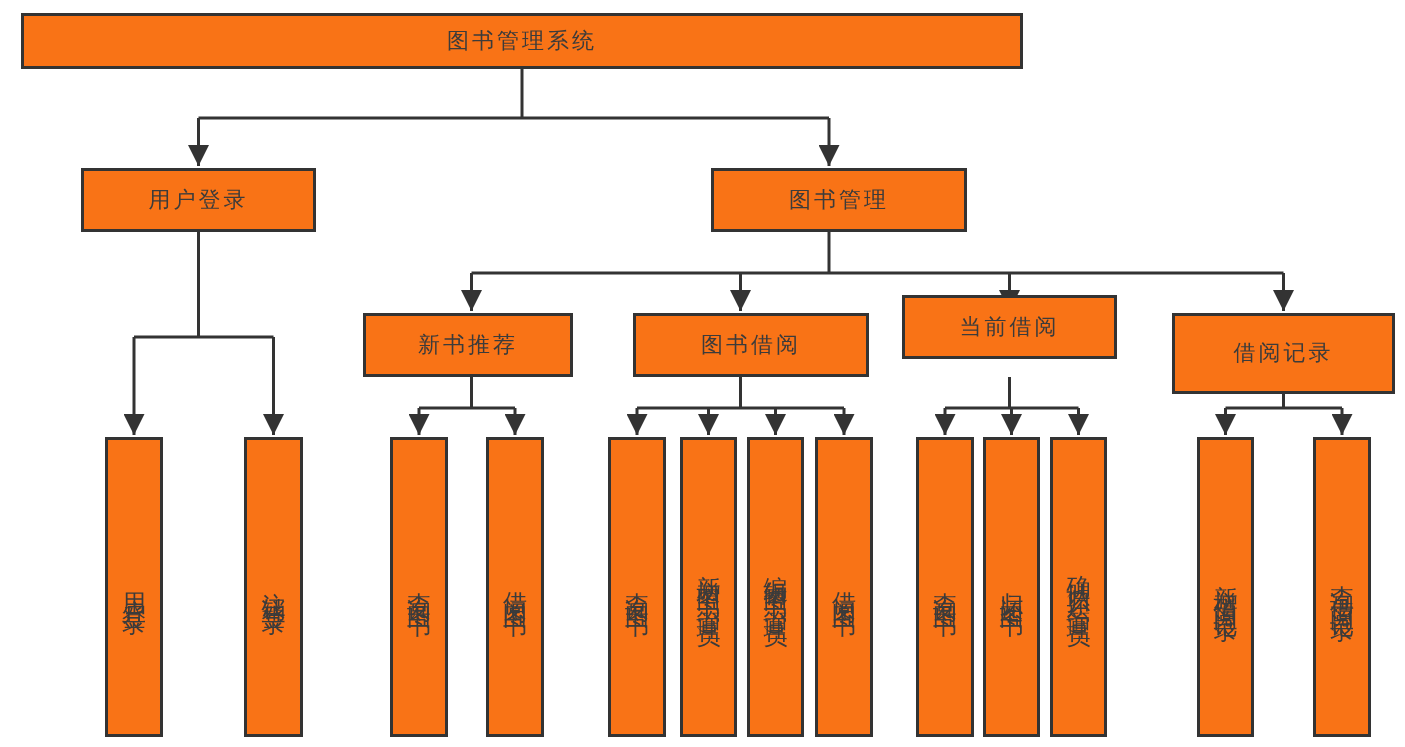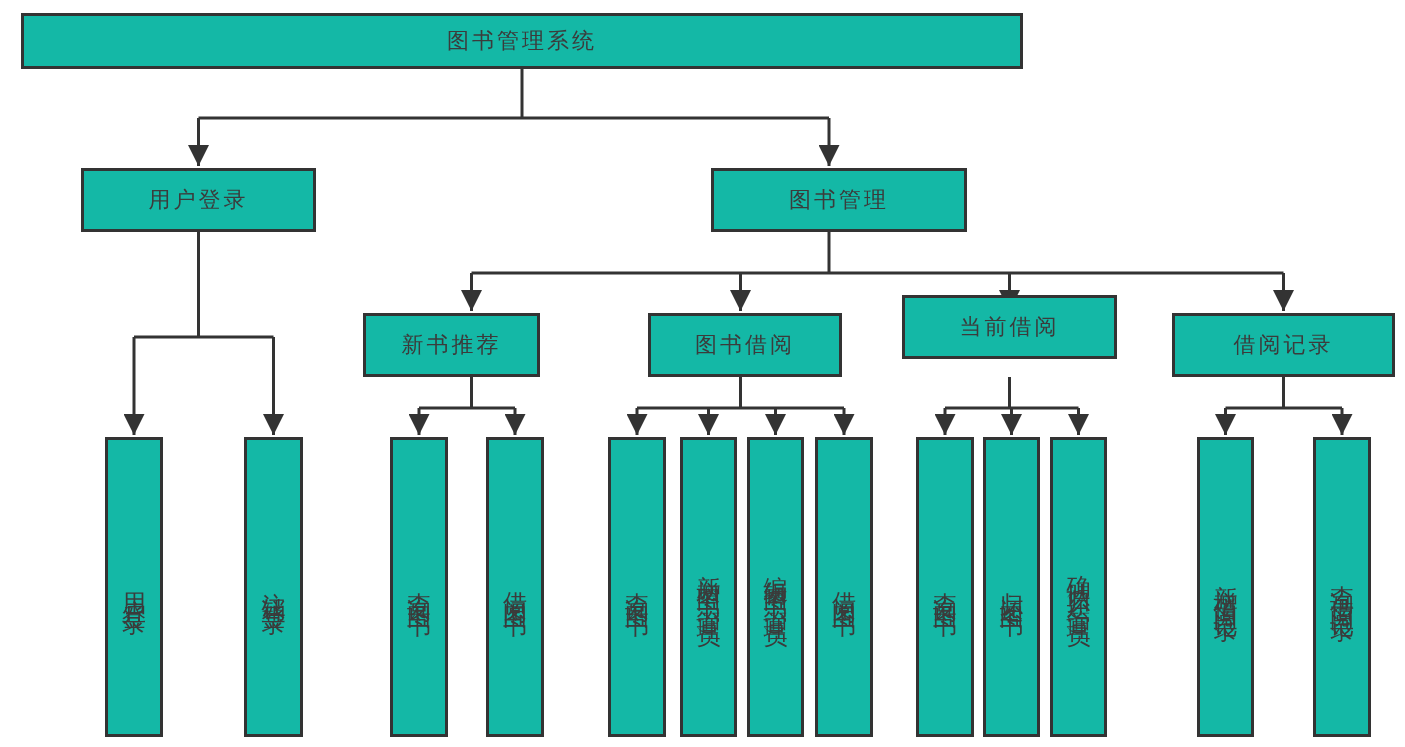--- a/index.html
+++ b/index.html
@@ -14,21 +14,21 @@
   .connector-layer {
     position: absolute;
     left: 0; top: 0;
     width: 1405px; height: 747px;
     pointer-events: none;
   }
   .node {
     position: absolute;
     box-sizing: border-box;
     border: 3px solid #333333;
-    background: #14b8a6;
+    background: #f97316;
     display: flex;
     align-items: center;
     justify-content: center;
     color: #3b3b3b;
     text-align: center;
   }
   .h-node {
     font-size: 22px;
     letter-spacing: 3px;
     line-height: 1.1;
@@ -106,24 +106,24 @@
       <path d="M1225.5,408 V435" marker-end="url(#arrow)"></path>
       <path d="M1342,408 V435" marker-end="url(#arrow)"></path>
     </g>
   </svg>
 
   <div class="node h-node root-node" style="left:21px; top:13px; width:1002px; height:56px;">图书管理系统</div>
 
   <div class="node h-node" style="left:81px; top:168px; width:235px; height:64px;">用户登录</div>
   <div class="node h-node" style="left:711px; top:168px; width:256px; height:64px;">图书管理</div>
 
-  <div class="node h-node" style="left:363px; top:313px; width:177px; height:64px;">新书推荐</div>
-  <div class="node h-node" style="left:648px; top:313px; width:194px; height:64px;">图书借阅</div>
+  <div class="node h-node" style="left:363px; top:313px; width:210px; height:64px;">新书推荐</div>
+  <div class="node h-node" style="left:633px; top:313px; width:236px; height:64px;">图书借阅</div>
   <div class="node h-node" style="left:902px; top:295px; width:215px; height:64px;">当前借阅</div>
-  <div class="node h-node" style="left:1172px; top:313px; width:223px; height:64px;">借阅记录</div>
+  <div class="node h-node" style="left:1172px; top:313px; width:223px; height:81px;">借阅记录</div>
 
   <div class="node v-node" style="left:105px; top:437px; width:58px; height:300px;">用户登录</div>
   <div class="node v-node" style="left:244px; top:437px; width:59px; height:300px;">注销登录</div>
 
   <div class="node v-node" style="left:390px; top:437px; width:58px; height:300px;">查询图书</div>
   <div class="node v-node" style="left:486px; top:437px; width:58px; height:300px;">借阅图书</div>
 
   <div class="node v-node" style="left:608px; top:437px; width:58px; height:300px;">查询图书</div>
   <div class="node v-node" style="left:680px; top:437px; width:57px; height:300px;">新增图书（管理员）</div>
   <div class="node v-node" style="left:747px; top:437px; width:57px; height:300px;">编辑图书（管理员）</div>

